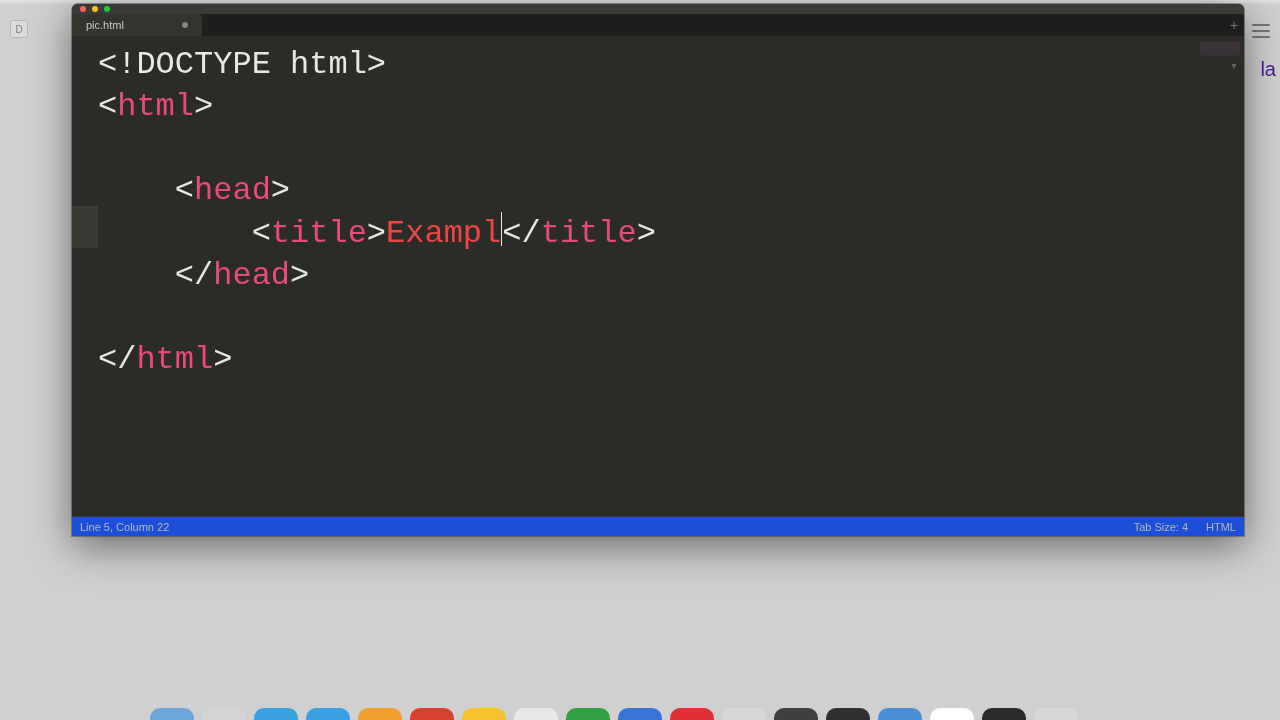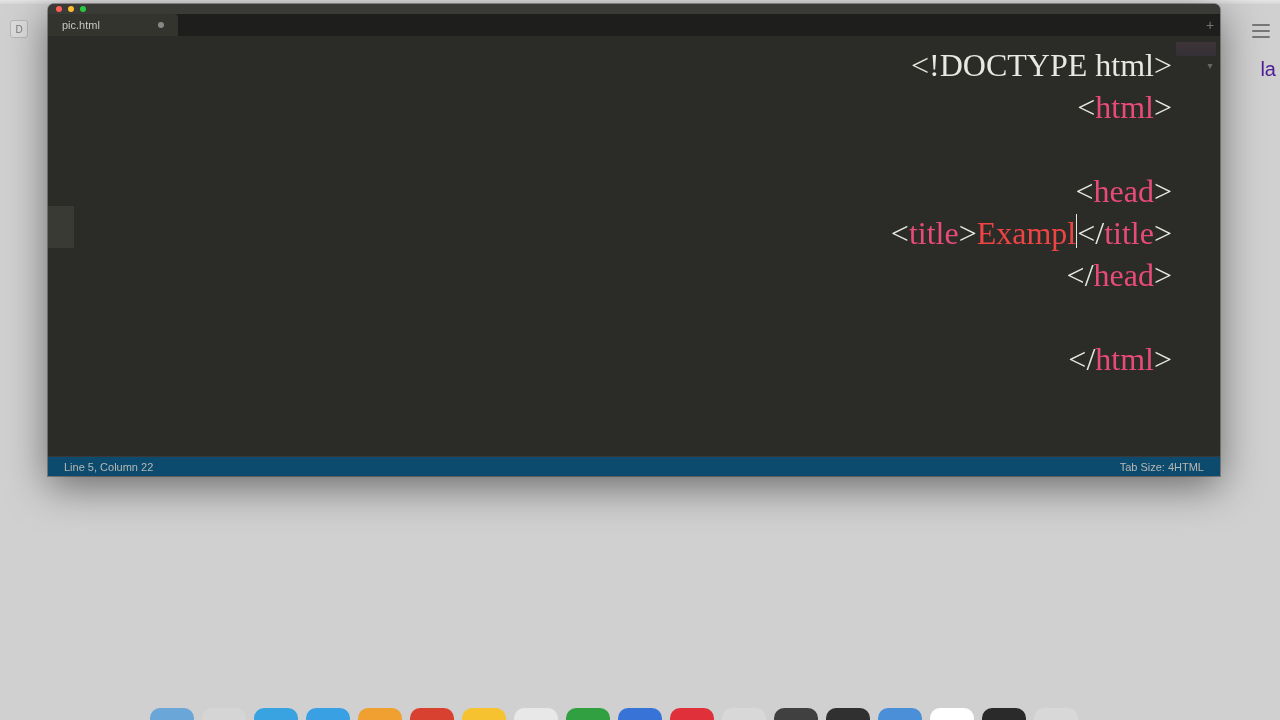--- a/index.html
+++ b/index.html
@@ -60,23 +60,23 @@
   top: 58px;
   right: 4px;
   font-size: 20px;
   color: #4c1d95;
 }
 
 
 .editor-window {
   position: absolute;
   top: 4px;
-  left: 48px;
+  left: 72px;
   width: 1172px;
-  height: 472px;
+  height: 532px;
   background: #2b2b27;
   border-radius: 6px 6px 0 0;
   box-shadow: 0 10px 40px rgba(0,0,0,0.5), 0 0 0 1px rgba(0,0,0,0.3);
   display: flex;
   flex-direction: column;
   overflow: hidden;
 }
 
 
 .titlebar {
@@ -165,27 +165,26 @@
   left: 0;
   width: 26px;
   height: 42px;
   background: #3a3a35;
   top: 170px;
 }
 
 .code-area {
   flex: 1;
   padding: 8px 0 0 0;
-  font-family: Liberation Serif, serif;
+  font-family: Liberation Mono, monospace;
   font-size: 32px;
   line-height: 42px;
   color: #e8e8e2;
   white-space: pre;
   position: relative;
-  text-align: right;
 }
 .code-line { display: block; }
 .c-punc  { color: #e8e8e2; }
 .c-key   { color: #e8e8e2; }
 .c-tag   { color: #e84b7a; }
 .c-text  { color: #ef4444; }
 .cursor {
   display: inline-block;
   width: 1px;
   height: 34px;
@@ -208,31 +207,31 @@
   left: 4px;
   height: 14px;
   background: linear-gradient(#4a3a42,#3a3440);
   opacity: 0.6;
   border-radius: 1px;
 }
 
 
 .statusbar {
   height: 20px;
-  background: #0c4a6e;
+  background: #1d4ed8;
   border-top: 1px solid #38383a;
   color: #b8b8b2;
   font-size: 11px;
   display: flex;
   align-items: center;
-  padding: 0 16px;
+  padding: 0 8px;
   flex-shrink: 0;
 }
 .statusbar .spacer { flex: 1; }
-.statusbar .seg { margin-left: 0; }
+.statusbar .seg { margin-left: 18px; }
 
 
 .dock {
   position: absolute;
   bottom: 0;
   left: 0;
   right: 0;
   height: 12px;
   display: flex;
   align-items: flex-end;

